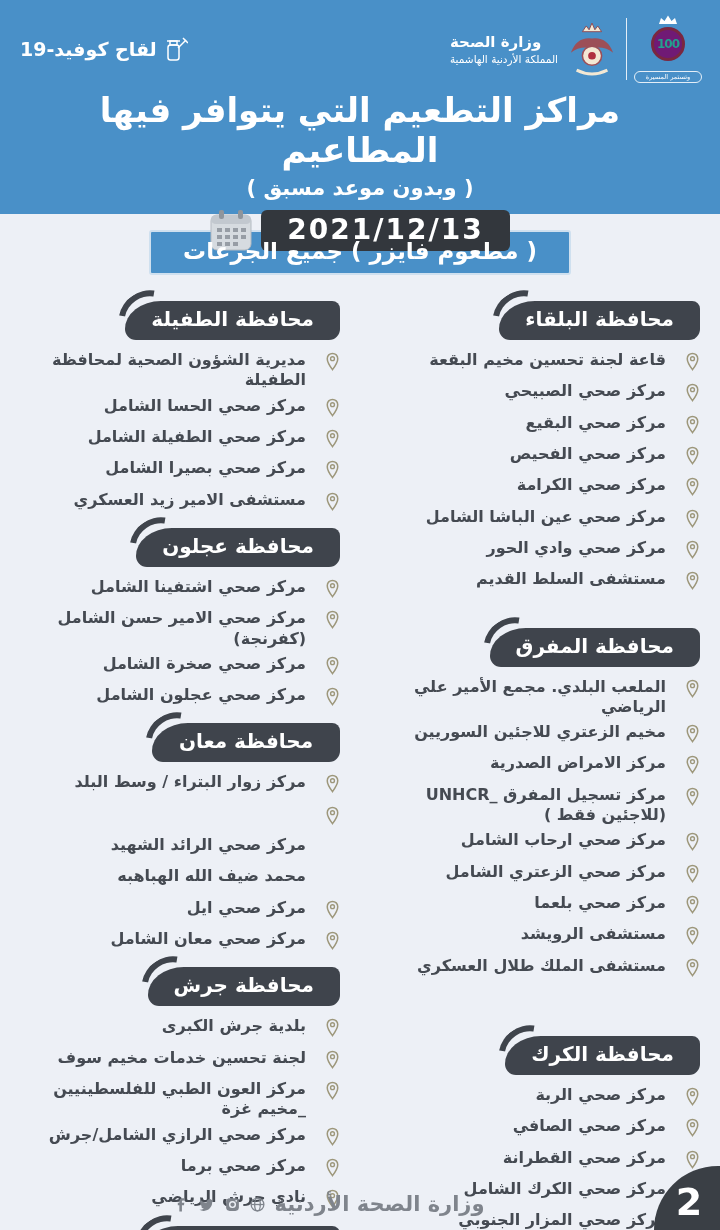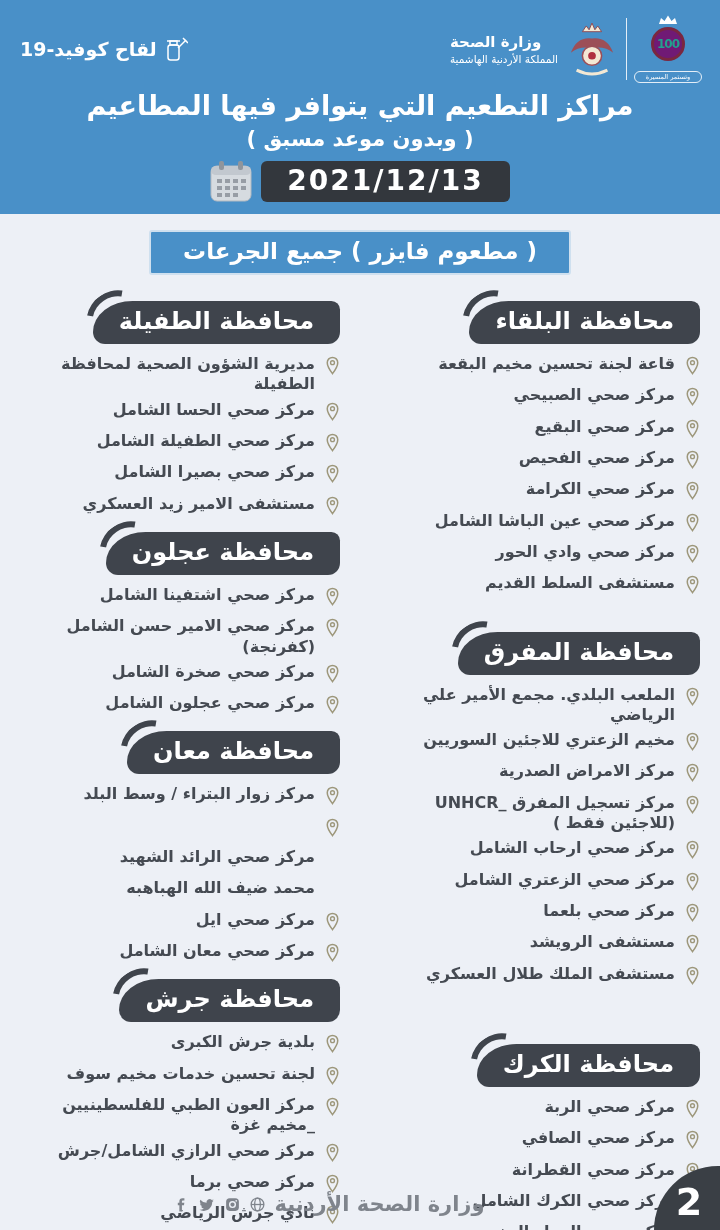--- a/index.html
+++ b/index.html
@@ -16,51 +16,51 @@
   .cent-circle { width:34px; height:34px; border-radius:50%; background:#701a75;
     border:3px solid #7a2740; display:flex; align-items:center; justify-content:center; }
   .cent-circle span { font-size:12px; font-weight:bold; color:#23a18e; letter-spacing:-1px; }
   .cent-caption { font-size:6.5px; color:#fff; border:1px solid rgba(255,255,255,.85);
     padding:1px 11px; border-radius:6px; white-space:nowrap;margin-top:8px; }
   .logo-divider { width:1px; height:62px; background:rgba(255,255,255,.85); }
   .ministry-text { text-align:left; line-height:1.35; }
   .ministry-text .l1 { font-size:15px; font-weight:bold; }
   .ministry-text .l2 { font-size:10.5px;text-align:center; }
   .campaign { display:flex; align-items:center; gap:7px; font-size:19px; font-weight:bold; }
-  .hero-title { text-align:center; font-size:27px; font-weight:bold; margin-top:2px; letter-spacing:0; }
+  .hero-title { text-align:center; font-size:34px; font-weight:bold; margin-top:2px; letter-spacing:0; }
   .hero-subtitle { text-align:center; font-size:21px; font-weight:600; margin-top:6px; }
   .date-row { display:flex; direction:ltr; justify-content:center; align-items:center; gap:9px; margin-top:9px; }
   .date-box { background:#33373d; color:#fff; font-weight:bold; font-size:28px;
     padding:3px 26px 5px; border-radius:6px; letter-spacing:2px; direction:ltr; }
   
   .content { padding:16px 14px 0; }
   .pill {
     background:#4990c8; color:#fff; width:fit-content; margin:0 auto;
     font-size:23px; font-weight:bold; padding:6px 32px 9px; border-radius:3px;
     border:2px solid #cfe0ef;
   }
   .columns { display:flex; gap:40px; margin-top:26px; padding:0 6px; }
   .col { flex:1; min-width:0; }
   .gov-section { margin-bottom:6px; }
   .col-right .gov-section:nth-of-type(2) { margin-top:32px; }
   .col-right .gov-section:nth-of-type(3) { margin-top:54px; }
   .col-left .gov-section + .gov-section { margin-top:12px; }
   .gov-header {
-    position:relative; background:#3f444c; color:#fff; font-size:24px; font-weight:bold;
+    position:relative; background:#3f444c; color:#fff; font-size:20px; font-weight:bold;
     width:fit-content; min-width:188px; text-align:center; padding:6px 26px 9px;
     border-radius:46px 10px 14px 14px / 36px 10px 14px 14px;
   }
   .gov-header::before {
     content:""; position:absolute; top:-10px; left:-7px; width:48px; height:44px;
     border:6px solid transparent; border-top:6px solid #3f444c; border-radius:50%;
     transform:rotate(-35deg); pointer-events:none;
   }
   .gov-list { margin-top:10px; }
   .item {
-    display:flex; align-items:flex-start; gap:10px; margin-bottom:5px;
+    display:flex; align-items:flex-start; gap:19px; margin-bottom:5px;
     font-size:16px; line-height:1.27; font-weight:600; color:#454a52; text-align:right;
   }
   .item .pin { flex:0 0 auto; margin-top:2px; }
   .pin-hidden { visibility:hidden; }
   
   .footer-brand {
     position:absolute; bottom:14px; left:0; right:64px;
     display:flex; justify-content:center; align-items:center; gap:9px;
     color:#7f848c; font-size:21px; font-weight:600;
   }

